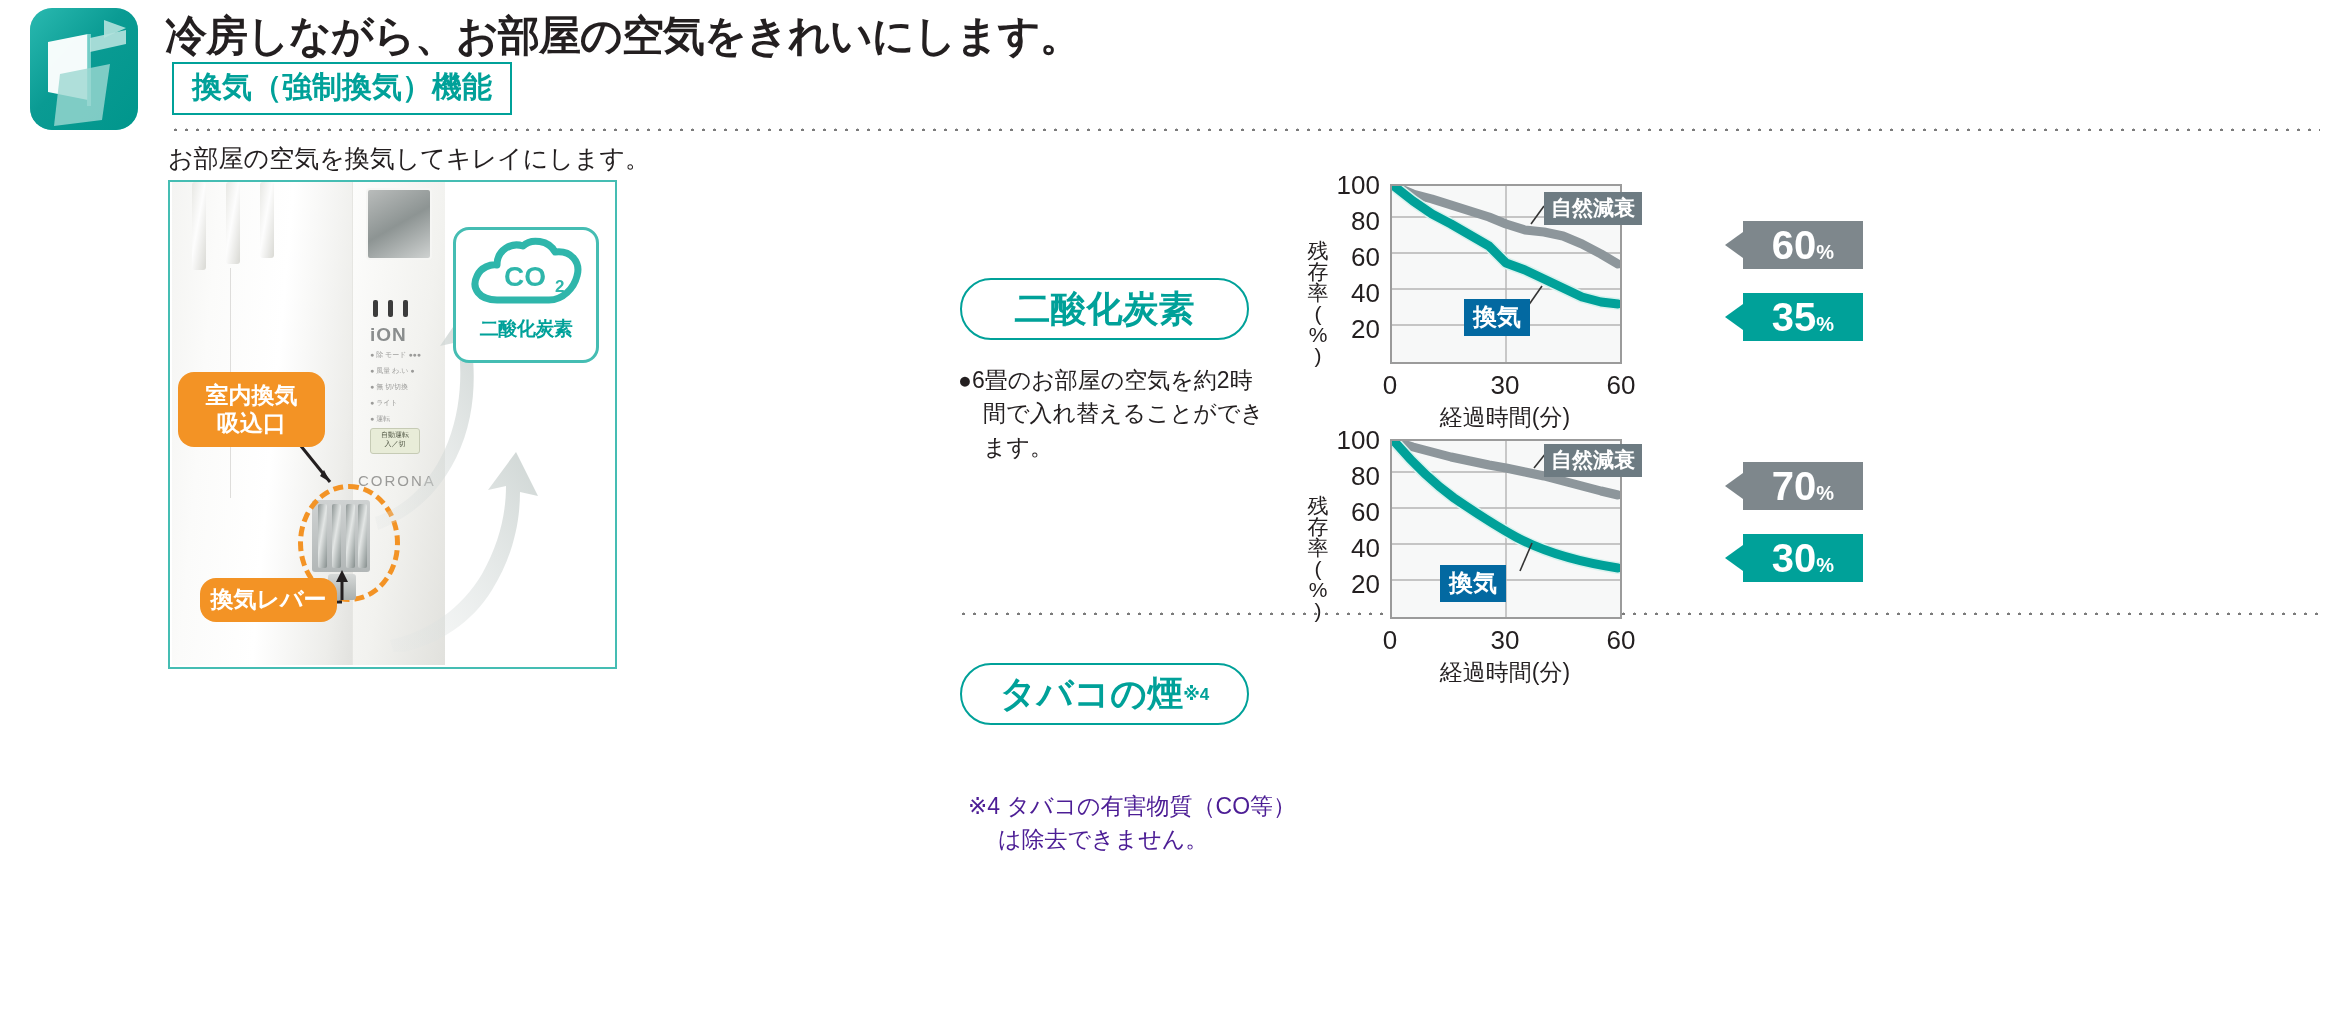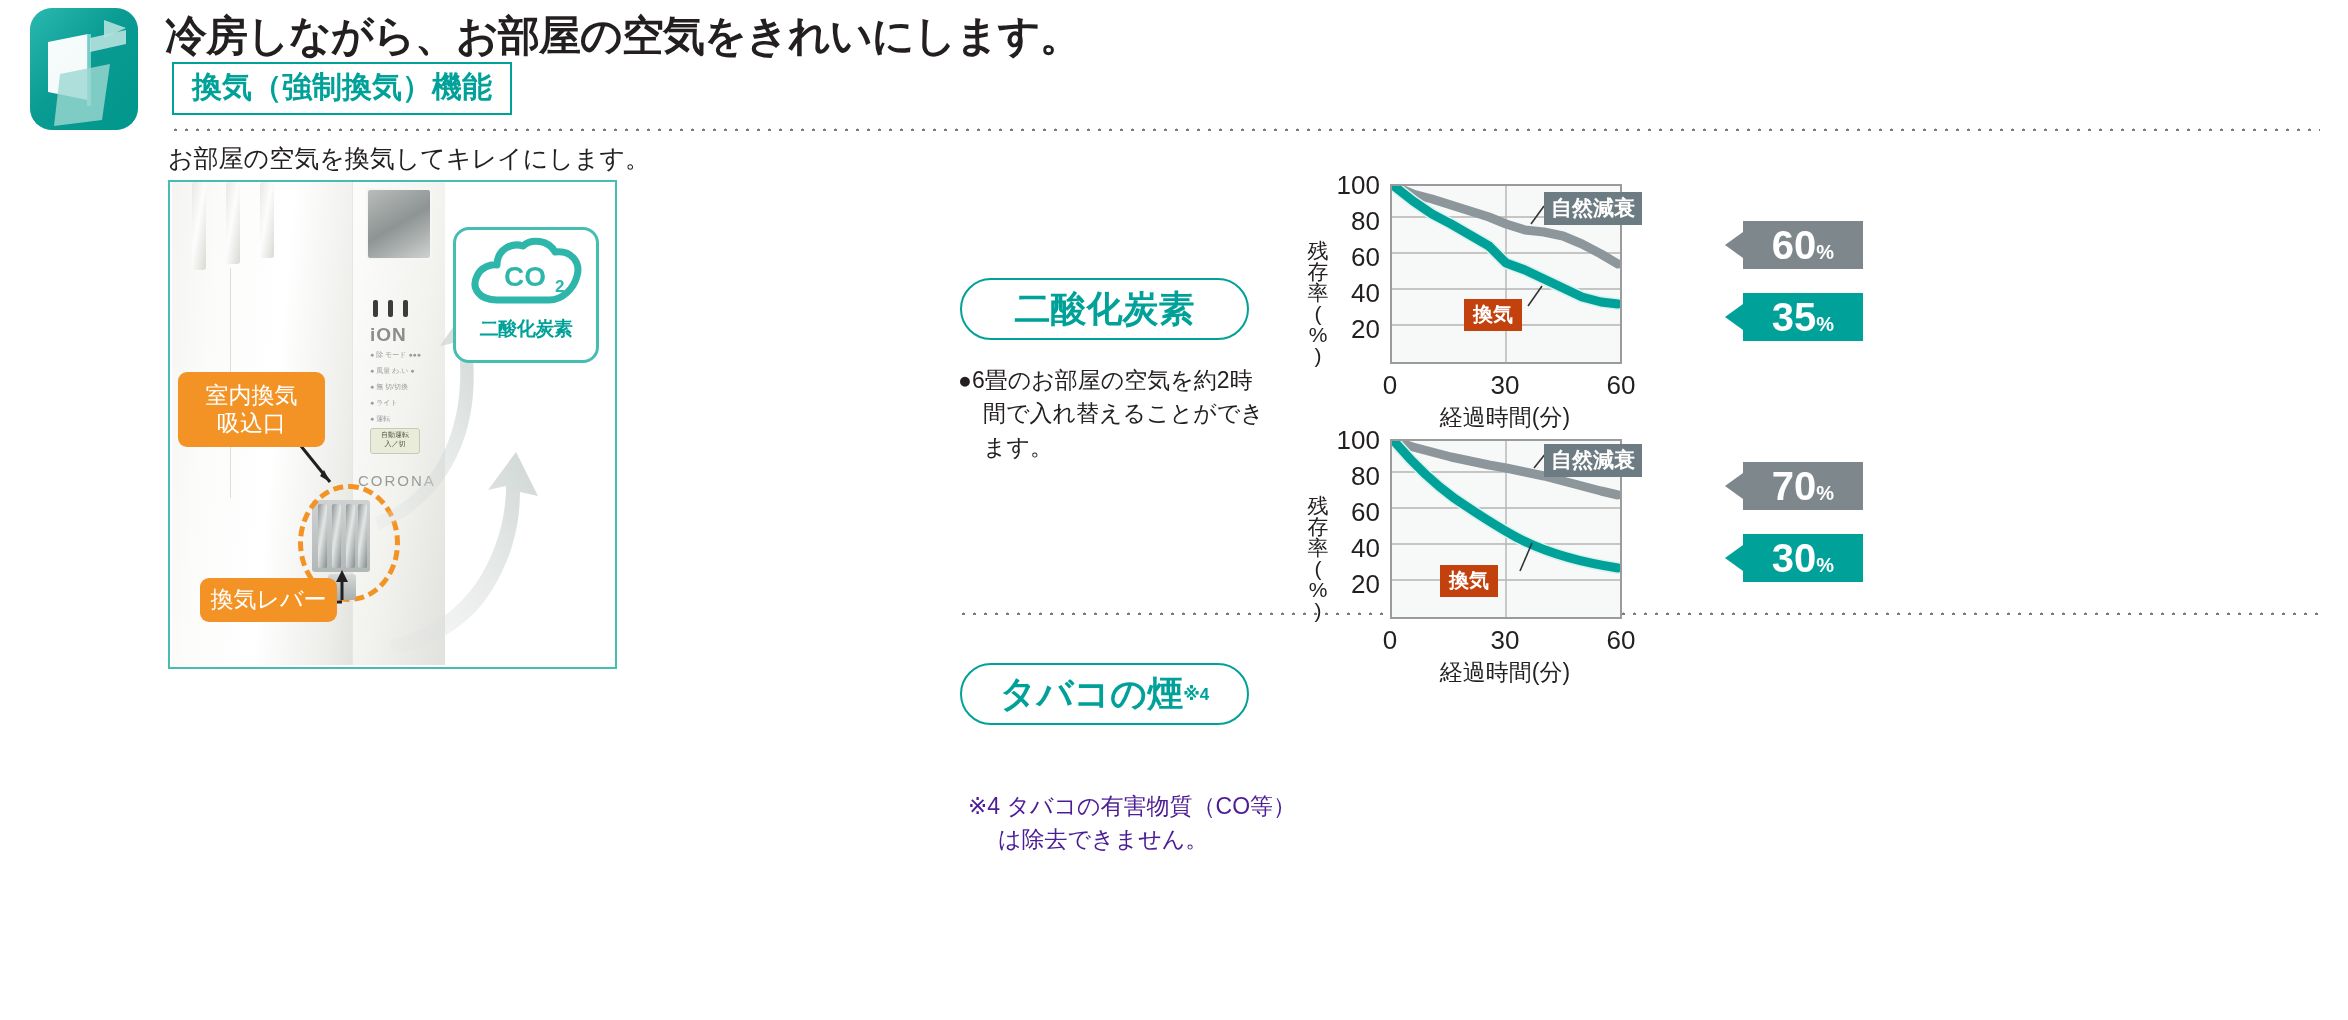--- a/index.html
+++ b/index.html
@@ -104,22 +104,22 @@
   }
   .dashed-circle{
     position:absolute;left:128px;top:302px;width:92px;height:108px;
     border:5px dashed #f39325;border-radius:50%;
   }
   .lever-tab{
     position:absolute;left:158px;top:392px;width:28px;height:26px;
     background:linear-gradient(180deg,#d6d9d8,#a9afae);border-radius:3px;
   }
   .orange-label{
-    position:absolute;background:#f39325;color:#ffffff;font-weight:400;
-    border-radius:9px;text-align:center;line-height:1.2;white-space:nowrap;
+    position:absolute;background:#f39325;color:#ffffff;font-weight:700;
+    border-radius:16px;text-align:center;line-height:1.2;white-space:nowrap;
   }
   #label-intake{left:8px;top:190px;width:135px;padding:10px 6px;font-size:23px;}
   #label-lever{left:30px;top:396px;width:125px;padding:8px 6px;font-size:23px;}
 
   .co2-box{
     position:absolute;left:283px;top:45px;width:140px;height:130px;
     border:3px solid #45bdb3;border-radius:16px;background:#fff;
     text-align:center;
   }
   .smoke-box{
@@ -184,21 +184,21 @@
   }
   .plot{
     position:absolute;left:90px;top:14px;width:232px;height:180px;
     background:#f7f8f8;border:2px solid #9b9b9b;box-sizing:border-box;
   }
   .tag-nat{
     position:absolute;background:#6d7b82;color:#fff;font-size:21px;font-weight:700;
     padding:2px 7px 3px 7px;white-space:nowrap;
   }
   .tag-vent{
-    position:absolute;background:#c2410c;color:#fff;font-size:20px;font-weight:700;
+    position:absolute;background:#0369a1;color:#fff;font-size:24px;font-weight:700;
     padding:2px 9px 3px 9px;white-space:nowrap;
   }
   .badge{
     position:absolute;color:#fff;font-weight:700;
     display:flex;align-items:baseline;justify-content:center;
     width:120px;height:48px;
   }
   .badge .num{font-size:40px;line-height:48px;}
   .badge .pct{font-size:20px;line-height:48px;}
   .badge.gray{background:#7e878c;}

